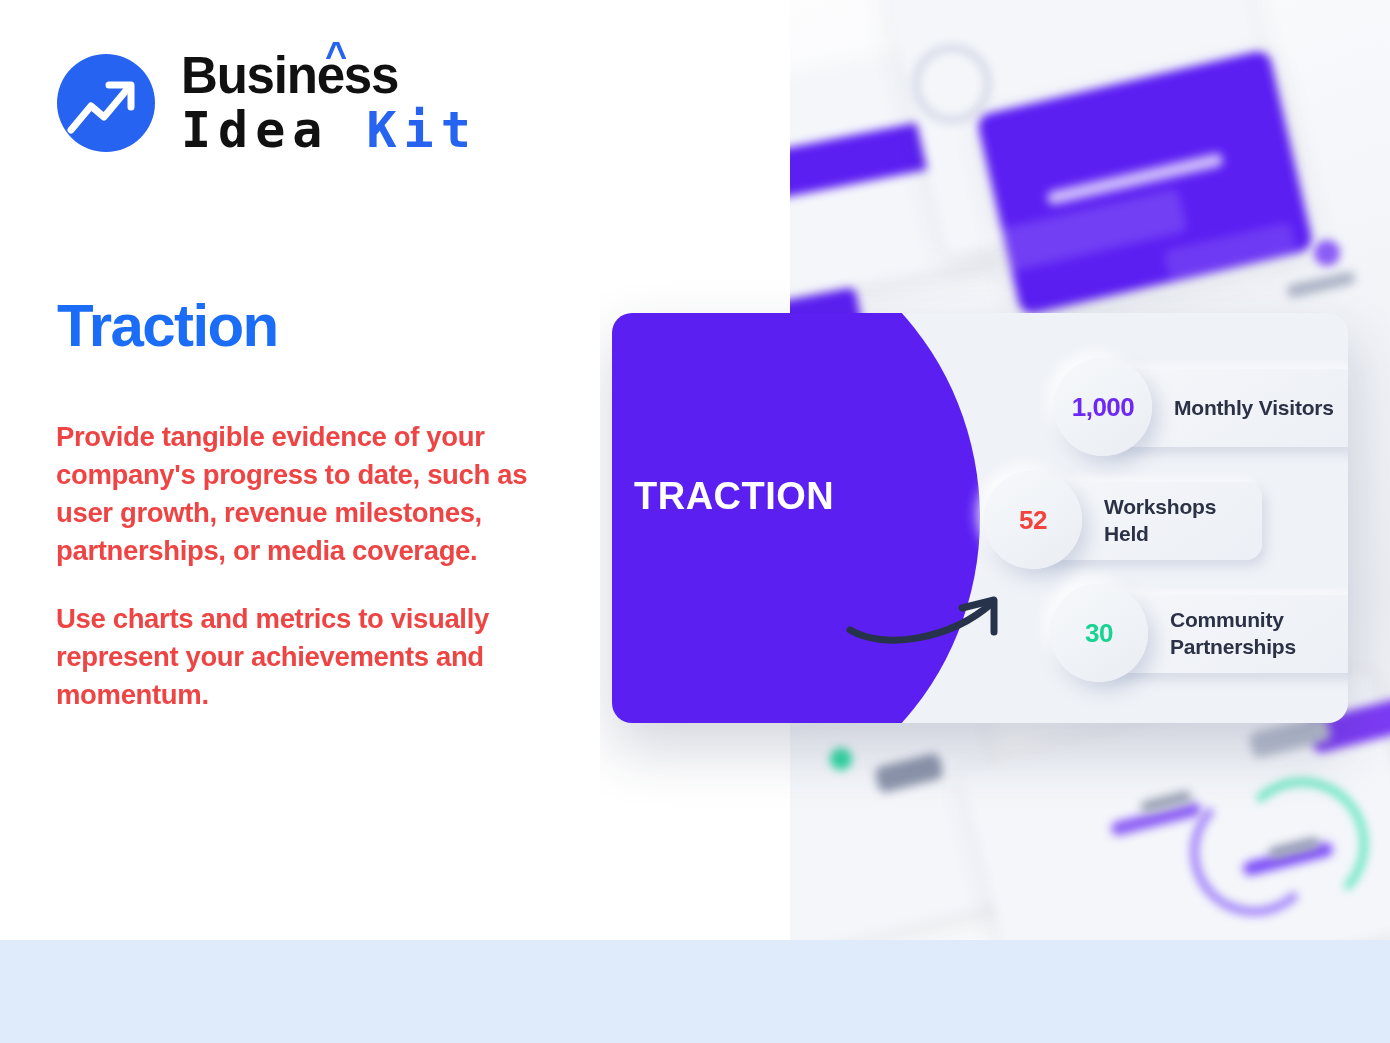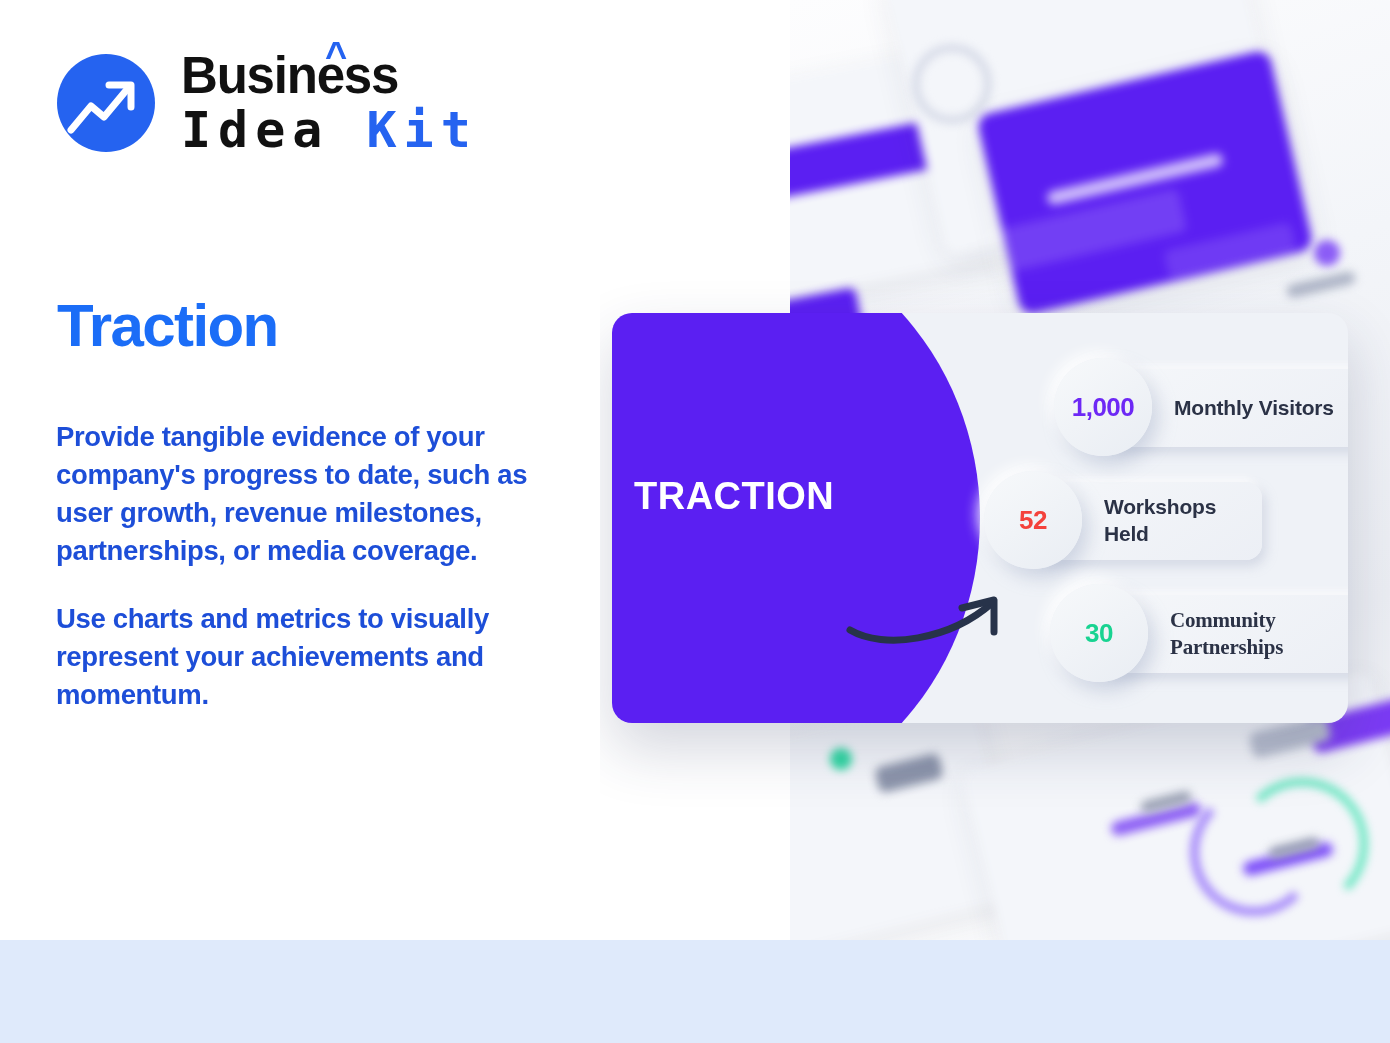--- a/index.html
+++ b/index.html
@@ -88,21 +88,21 @@
   #body-copy {
     position: absolute;
     left: 56px; top: 418px;
     width: 515px;
   }
   #body-copy p {
     font-size: 27.5px;
     font-weight: 700;
     line-height: 1.38;
     letter-spacing: -0.35px;
-    color: #1d4ed8;
+    color: #ef4444;
   }
   #body-copy p + p { margin-top: 30px; }
 
   
   #bg-panel {
     position: absolute;
     left: 790px; top: 0;
     width: 600px; height: 940px;
     background: linear-gradient(160deg,#fdfdfe 0%,#f3f5f9 38%,#eceef3 70%,#f7f8fa 100%);
     overflow: hidden;
@@ -196,21 +196,21 @@
     height: 78px;
     border-radius: 16px;
     background: linear-gradient(145deg,#f5f7fa 0%,#eceff5 100%);
     box-shadow: 4px 6px 12px rgba(160,170,195,.35),
                -3px -3px 9px rgba(255,255,255,.95);
     display: flex;
     align-items: center;
   }
   .metric-row.r0 .metric-pill { width: 268px; }
   .metric-row.r1 .metric-pill { width: 230px; }
-  .metric-row.r2 .metric-pill { width: 268px; font-family: Liberation Serif, serif; }
+  .metric-row.r2 .metric-pill { width: 268px; }
 
   .metric-label {
     margin-left: 72px;
     font-size: 21px;
     font-weight: 700;
     letter-spacing: -0.2px;
     line-height: 1.28;
     color: #2b3246;
     white-space: pre-line;
   }

